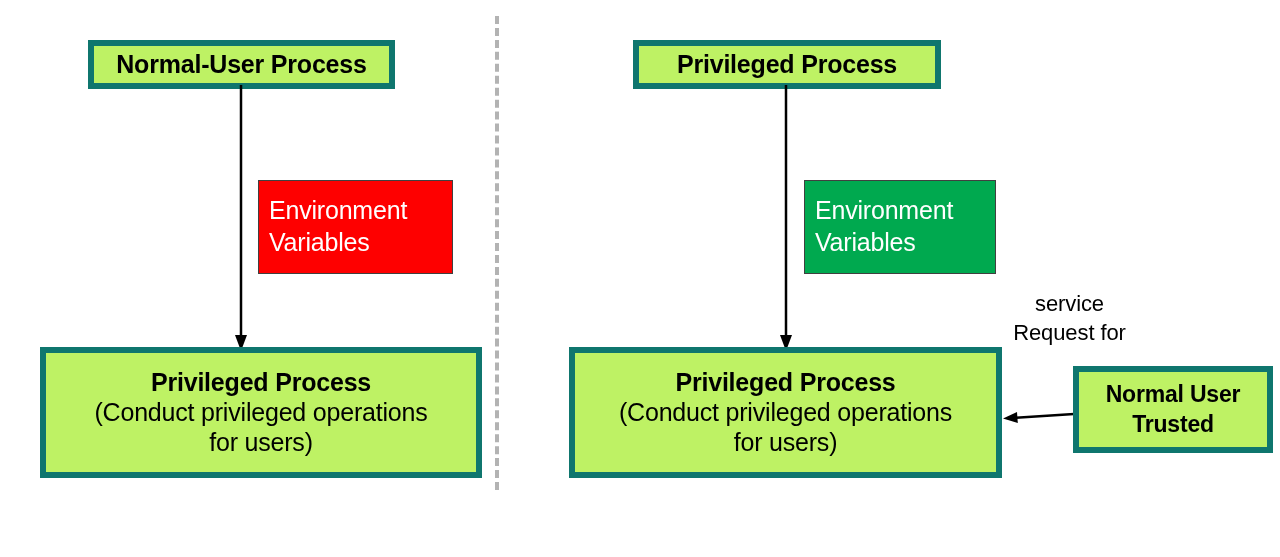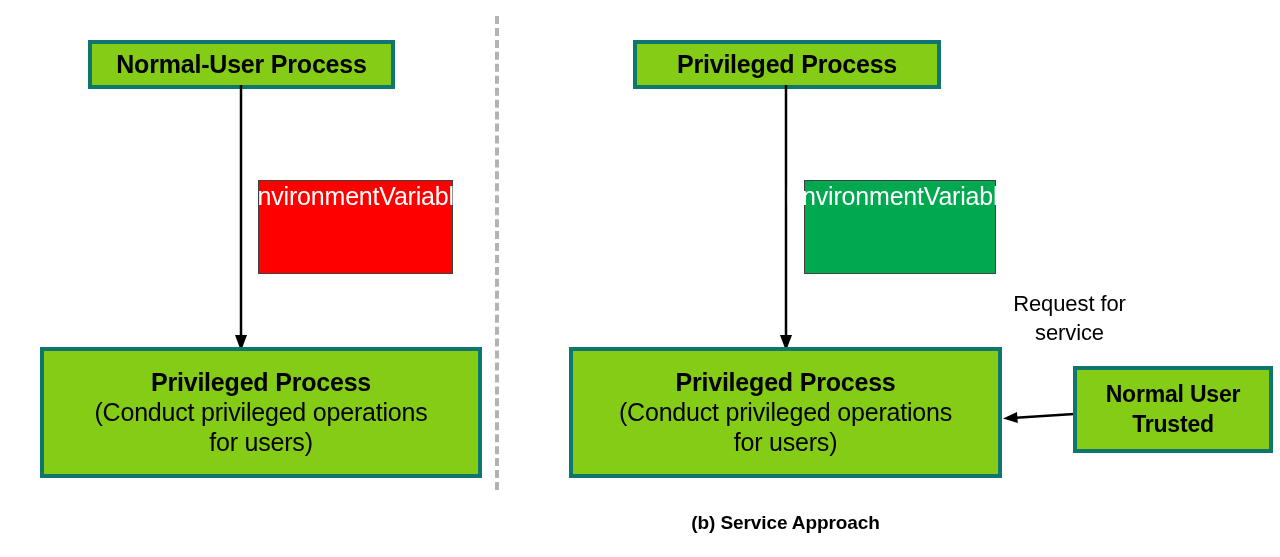--- a/index.html
+++ b/index.html
@@ -14,22 +14,22 @@
   #canvas {
     position: relative;
     width: 1280px;
     height: 557px;
     background: #ffffff;
     overflow: hidden;
   }
   .node-box {
     position: absolute;
     box-sizing: border-box;
-    border: 4px solid #0f766e;
-    background: #84cc16;
+    border: 6px solid #0f766e;
+    background: #bef264;
     display: flex;
     flex-direction: column;
     justify-content: center;
     align-items: center;
     text-align: center;
   }
   .title-line {
     font-weight: bold;
     font-size: 25px;
     line-height: 1.18;
@@ -41,21 +41,21 @@
     font-size: 25px;
     line-height: 1.2;
     letter-spacing: -0.2px;
     text-align: center;
   }
   .env-box {
     position: absolute;
     box-sizing: border-box;
     border: 1px solid #404040;
     display: flex;
-    flex-direction: row;
+    flex-direction: column;
     justify-content: center;
     align-items: flex-start;
     padding-left: 10px;
     color: #ffffff;
   }
   .env-line {
     font-size: 25px;
     line-height: 1.27;
     font-weight: normal;
     letter-spacing: -0.2px;
@@ -140,35 +140,34 @@
   </svg>
 
   <div class="plain-label" style="left:806px; top:157px;">Trusted!!</div>
 
   <div class="env-box" style="left:804px; top:180px; width:192px; height:94px; background:#00A94F;">
     <div class="env-line">Environment</div>
     <div class="env-line">Variables</div>
   </div>
 
   <div class="req-label" style="left:972px; top:290px; width:195px;">
+    <div>service</div>
     <div>Request for</div>
-    <div>service</div>
   </div>
 
   <div class="node-box" style="left:569px; top:347px; width:433px; height:131px;">
     <div class="title-line">Privileged Process</div>
     <div class="sub-line">(Conduct privileged operations</div>
     <div class="sub-line">for users)</div>
   </div>
 
   <svg class="arrow-svg" style="left:1000px; top:400px;" width="80" height="30" viewBox="0 0 80 30">
     <line x1="74" y1="14" x2="12" y2="18" stroke="#000000" stroke-width="2.5"></line>
     <polygon points="3,18.5 17,12 17.8,23" fill="#000000"></polygon>
   </svg>
 
   <div class="node-box" style="left:1073px; top:366px; width:200px; height:87px;">
     <div class="nu-title">Normal User</div>
     <div class="nu-title">Trusted</div>
   </div>
 
-  <div class="caption" style="left:569px; top:512px; width:433px;">(b) Service Approach</div>
 
 </div>
 
 </body></html>

